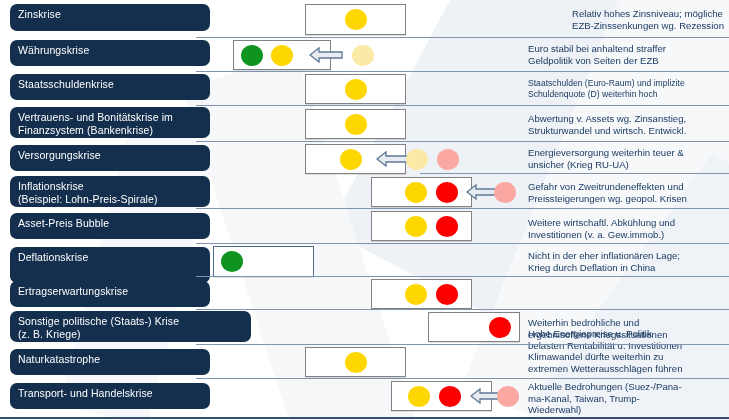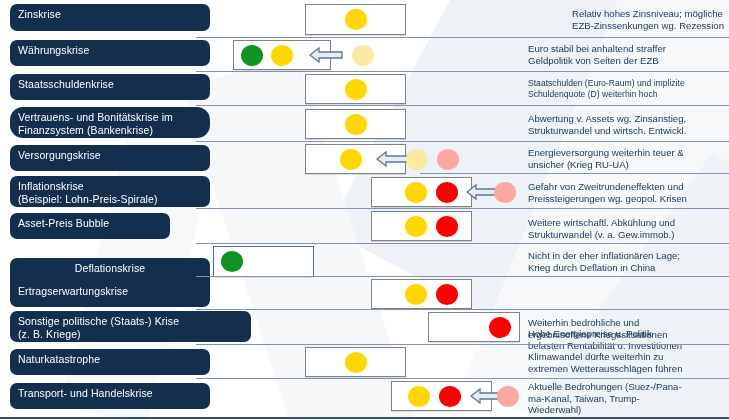--- a/index.html
+++ b/index.html
@@ -112,21 +112,21 @@
     <div class="row" style="top: 0px;">
       <div class="rule wide" style="top:71px;"></div>
       <div class="label" style="top:74px;height:26px;width:200px;">Staatsschuldenkrise</div>
       <div class="statusbox" style="left:305px;top:74px;width:101px;height:30px;"></div>
       <div class="dot yellow" style="left:345px;top:78.5px;"></div>
       <div class="desc small" style="top:78px;">Staatschulden (Euro-Raum) und  implizite
 Schuldenquote (D) weiterhin  hoch</div>
     </div>
     <div class="row" style="top: 0px;">
       <div class="rule wide" style="top:105px;"></div>
-      <div class="label" style="top:107px;height:31px;width:200px;border-radius:13px;">Vertrauens- und Bonitätskrise im
+      <div class="label" style="top:107px;height:31px;width:200px;">Vertrauens- und Bonitätskrise im
 Finanzsystem (Bankenkrise)</div>
       <div class="statusbox" style="left:305px;top:109px;width:101px;height:30px;"></div>
       <div class="dot yellow" style="left:345px;top:113.5px;"></div>
       <div class="desc" style="top:113px;">Abwertung v. Assets wg. Zinsanstieg,
 Strukturwandel und wirtsch. Entwickl.</div>
     </div>
     <div class="row" style="top: 0px;">
       <div class="rule wide" style="top:141px;"></div>
       <div class="label" style="top:145px;height:26px;width:200px;">Versorgungskrise</div>
       <div class="statusbox" style="left:305px;top:144px;width:101px;height:30px;"></div>
@@ -148,30 +148,30 @@
       <div class="dot red" style="left:436px;top:181.5px;"></div>
       <div class="arrow" style="left:466px;top:184px;"><svg width="34" height="16" viewBox="0 0 34 16">
           <path d="M10 1 L10 5 L33 5 L33 11 L10 11 L10 15 L1 8 Z" fill="#e8ecf2" stroke="#5d7795" stroke-width="1.3" stroke-linejoin="miter"></path>
         </svg></div>
       <div class="dot ghost-red" style="left:494px;top:181.5px;"></div>
       <div class="desc" style="top:181px;">Gefahr von Zweitrundeneffekten und
 Preissteigerungen wg. geopol. Krisen</div>
     </div>
     <div class="row" style="top: 0px;">
       <div class="rule wide" style="top:208px;"></div>
-      <div class="label" style="top:213px;height:26px;width:160px;">Asset-Preis Bubble</div>
+      <div class="label" style="top:213px;height:26px;width:200px;">Asset-Preis Bubble</div>
       <div class="statusbox" style="left:371px;top:211px;width:101px;height:30px;"></div>
       <div class="dot yellow" style="left:405px;top:215.5px;"></div>
       <div class="dot red" style="left:436px;top:215.5px;"></div>
       <div class="desc" style="top:217px;">Weitere wirtschaftl. Abkühlung und
-Strukturwandel (v. a. Gew.immob.)</div>
+Investitionen (v. a. Gew.immob.)</div>
     </div>
     <div class="row" style="top: 0px;">
       <div class="rule wide" style="top:243px;"></div>
-      <div class="label" style="top:258px;height:36px;width:200px;text-align:center;">Deflationskrise</div>
+      <div class="label" style="top:247px;height:36px;width:200px;">Deflationskrise</div>
       <div class="statusbox accent" style="left:213px;top:246px;width:101px;height:31px;"></div>
       <div class="dot green" style="left:221px;top:251px;"></div>
       <div class="desc" style="top:250px;">Nicht in der eher inflationären Lage;
 Krieg durch Deflation in China</div>
     </div>
     <div class="row" style="top: 0px;">
       <div class="rule wide" style="top:276px;"></div>
       <div class="label" style="top:281px;height:26px;width:200px;">Ertragserwartungskrise</div>
       <div class="statusbox" style="left:371px;top:279px;width:101px;height:30px;"></div>
       <div class="dot yellow" style="left:405px;top:283.5px;"></div>

